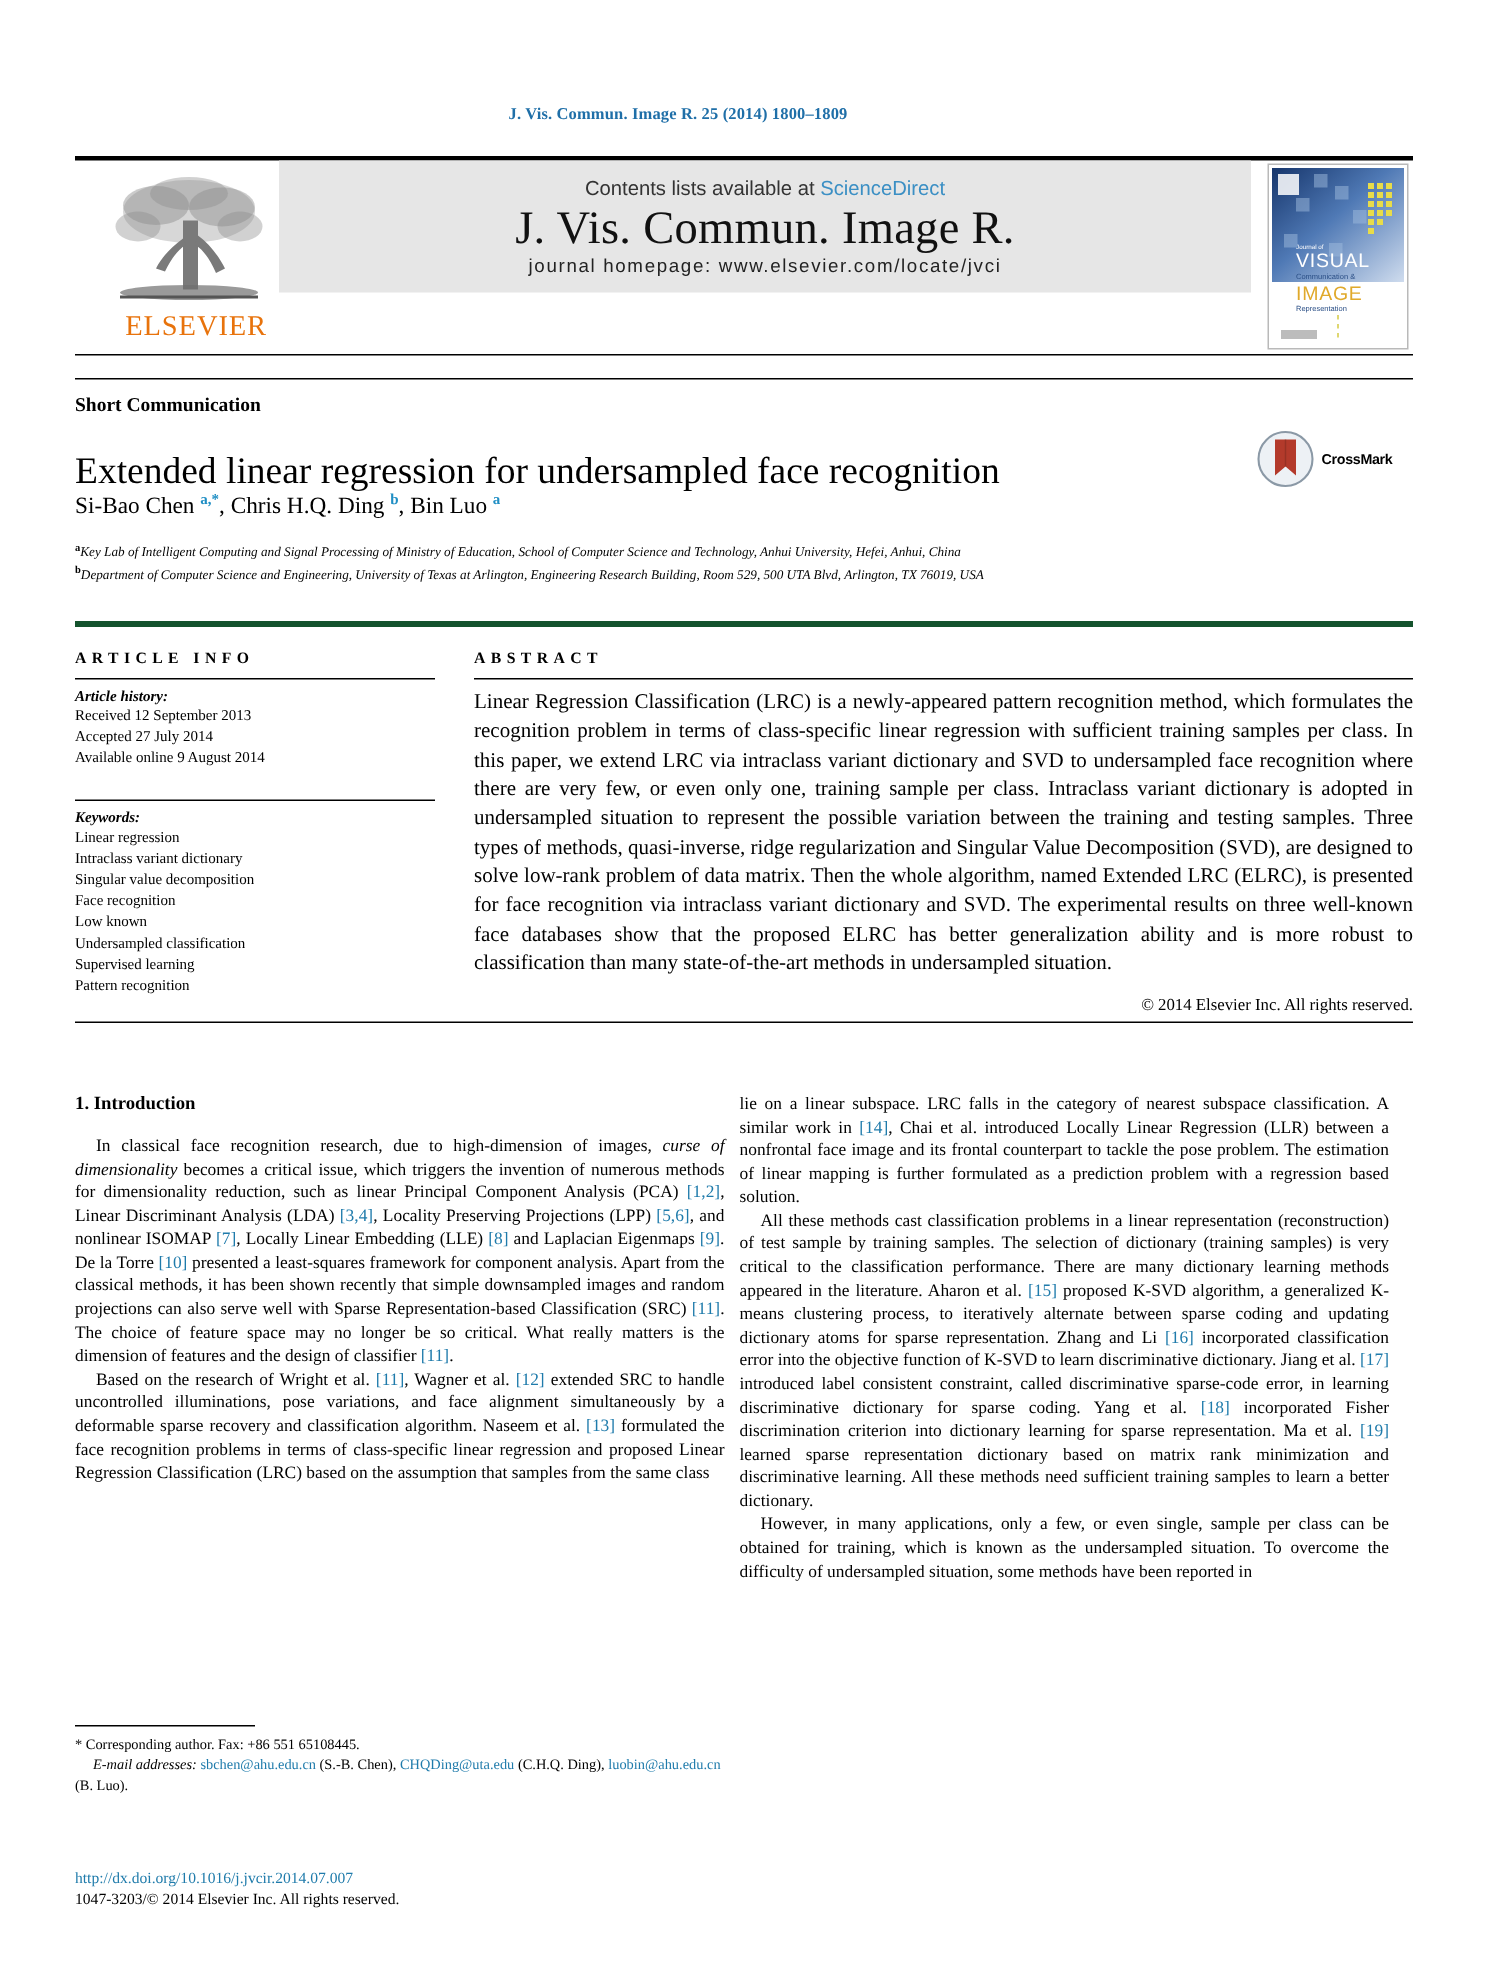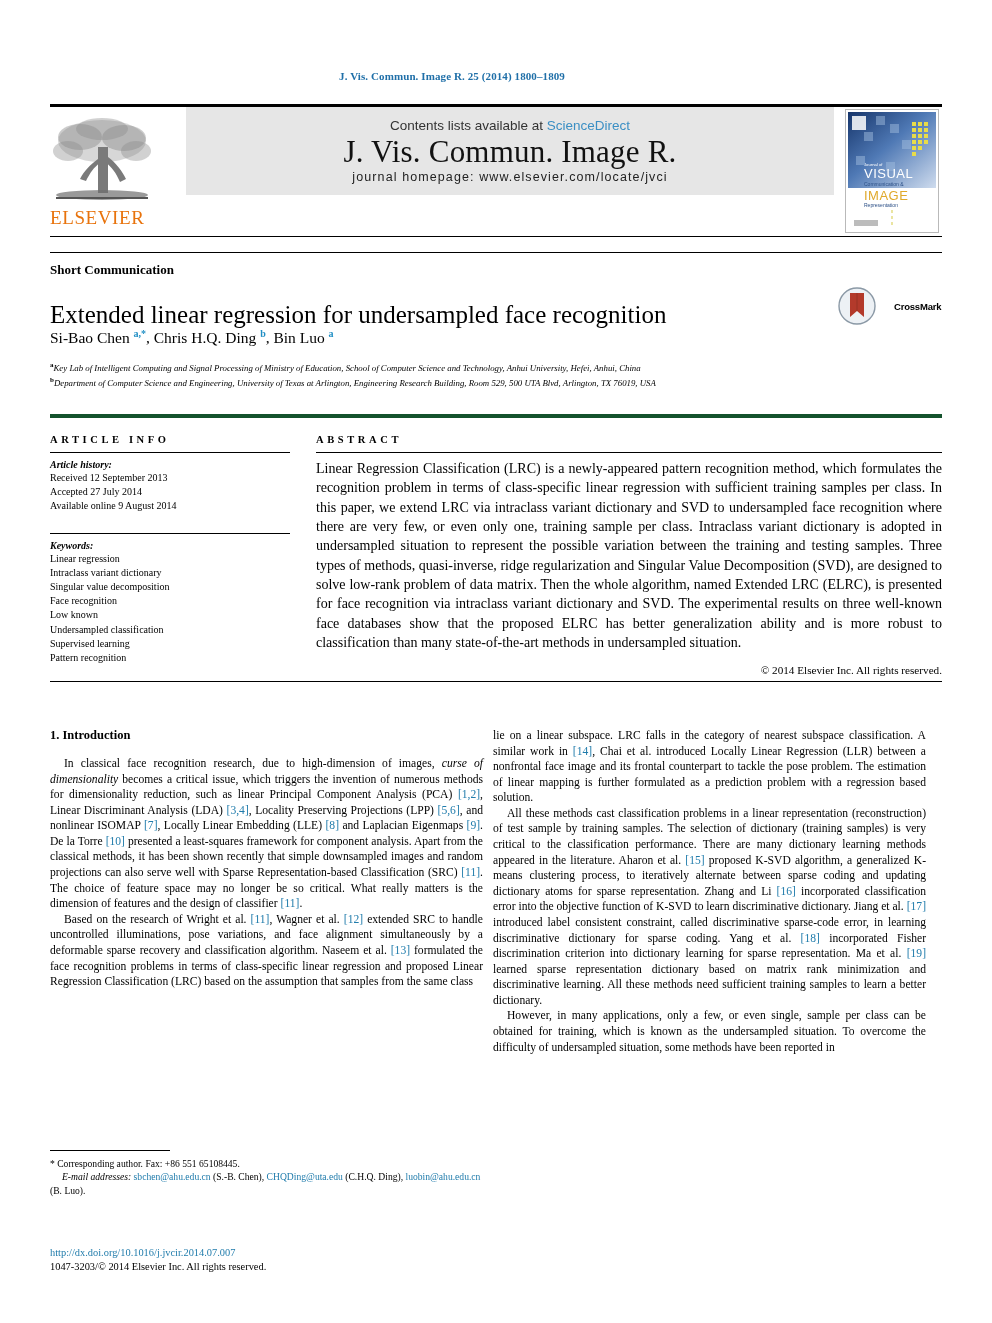--- a/index.html
+++ b/index.html
@@ -43,21 +43,21 @@
     padding-top: 0;
     display: flex;
     align-items: stretch;
   }
   .elsevier-block {
     width: 128px;
     flex: 0 0 128px;
     padding-top: 6px;
     display: flex;
     flex-direction: column;
-    align-items: flex-start;
+    align-items: flex-end;
     justify-content: flex-start;
   }
   .elsevier-tree { width: 104px; height: 94px; display:block; }
   .elsevier-word {
     font-family: "Liberation Serif", serif;
     font-size: 19px;
     letter-spacing: .6px;
     color: #E8730C;
     margin-top: 1px;
     line-height: 1;
@@ -160,21 +160,21 @@
   .affils sup { font-style: normal; font-weight: bold; font-size: 7px; }
 
   .crossmark {
     position: absolute;
     left: 838px;
     top: 283px;
     width: 104px;
     height: 46px;
     display: flex;
     align-items: center;
-    gap: 18px;
+    gap: 5px;
   }
   .crossmark-badge { width: 38px; height: 38px; display:block; }
   .crossmark-word {
     font-family: "Liberation Sans", sans-serif;
     font-size: 9.5px;
     font-weight: bold;
     color: #000;
     letter-spacing: -.2px;
   }
 

